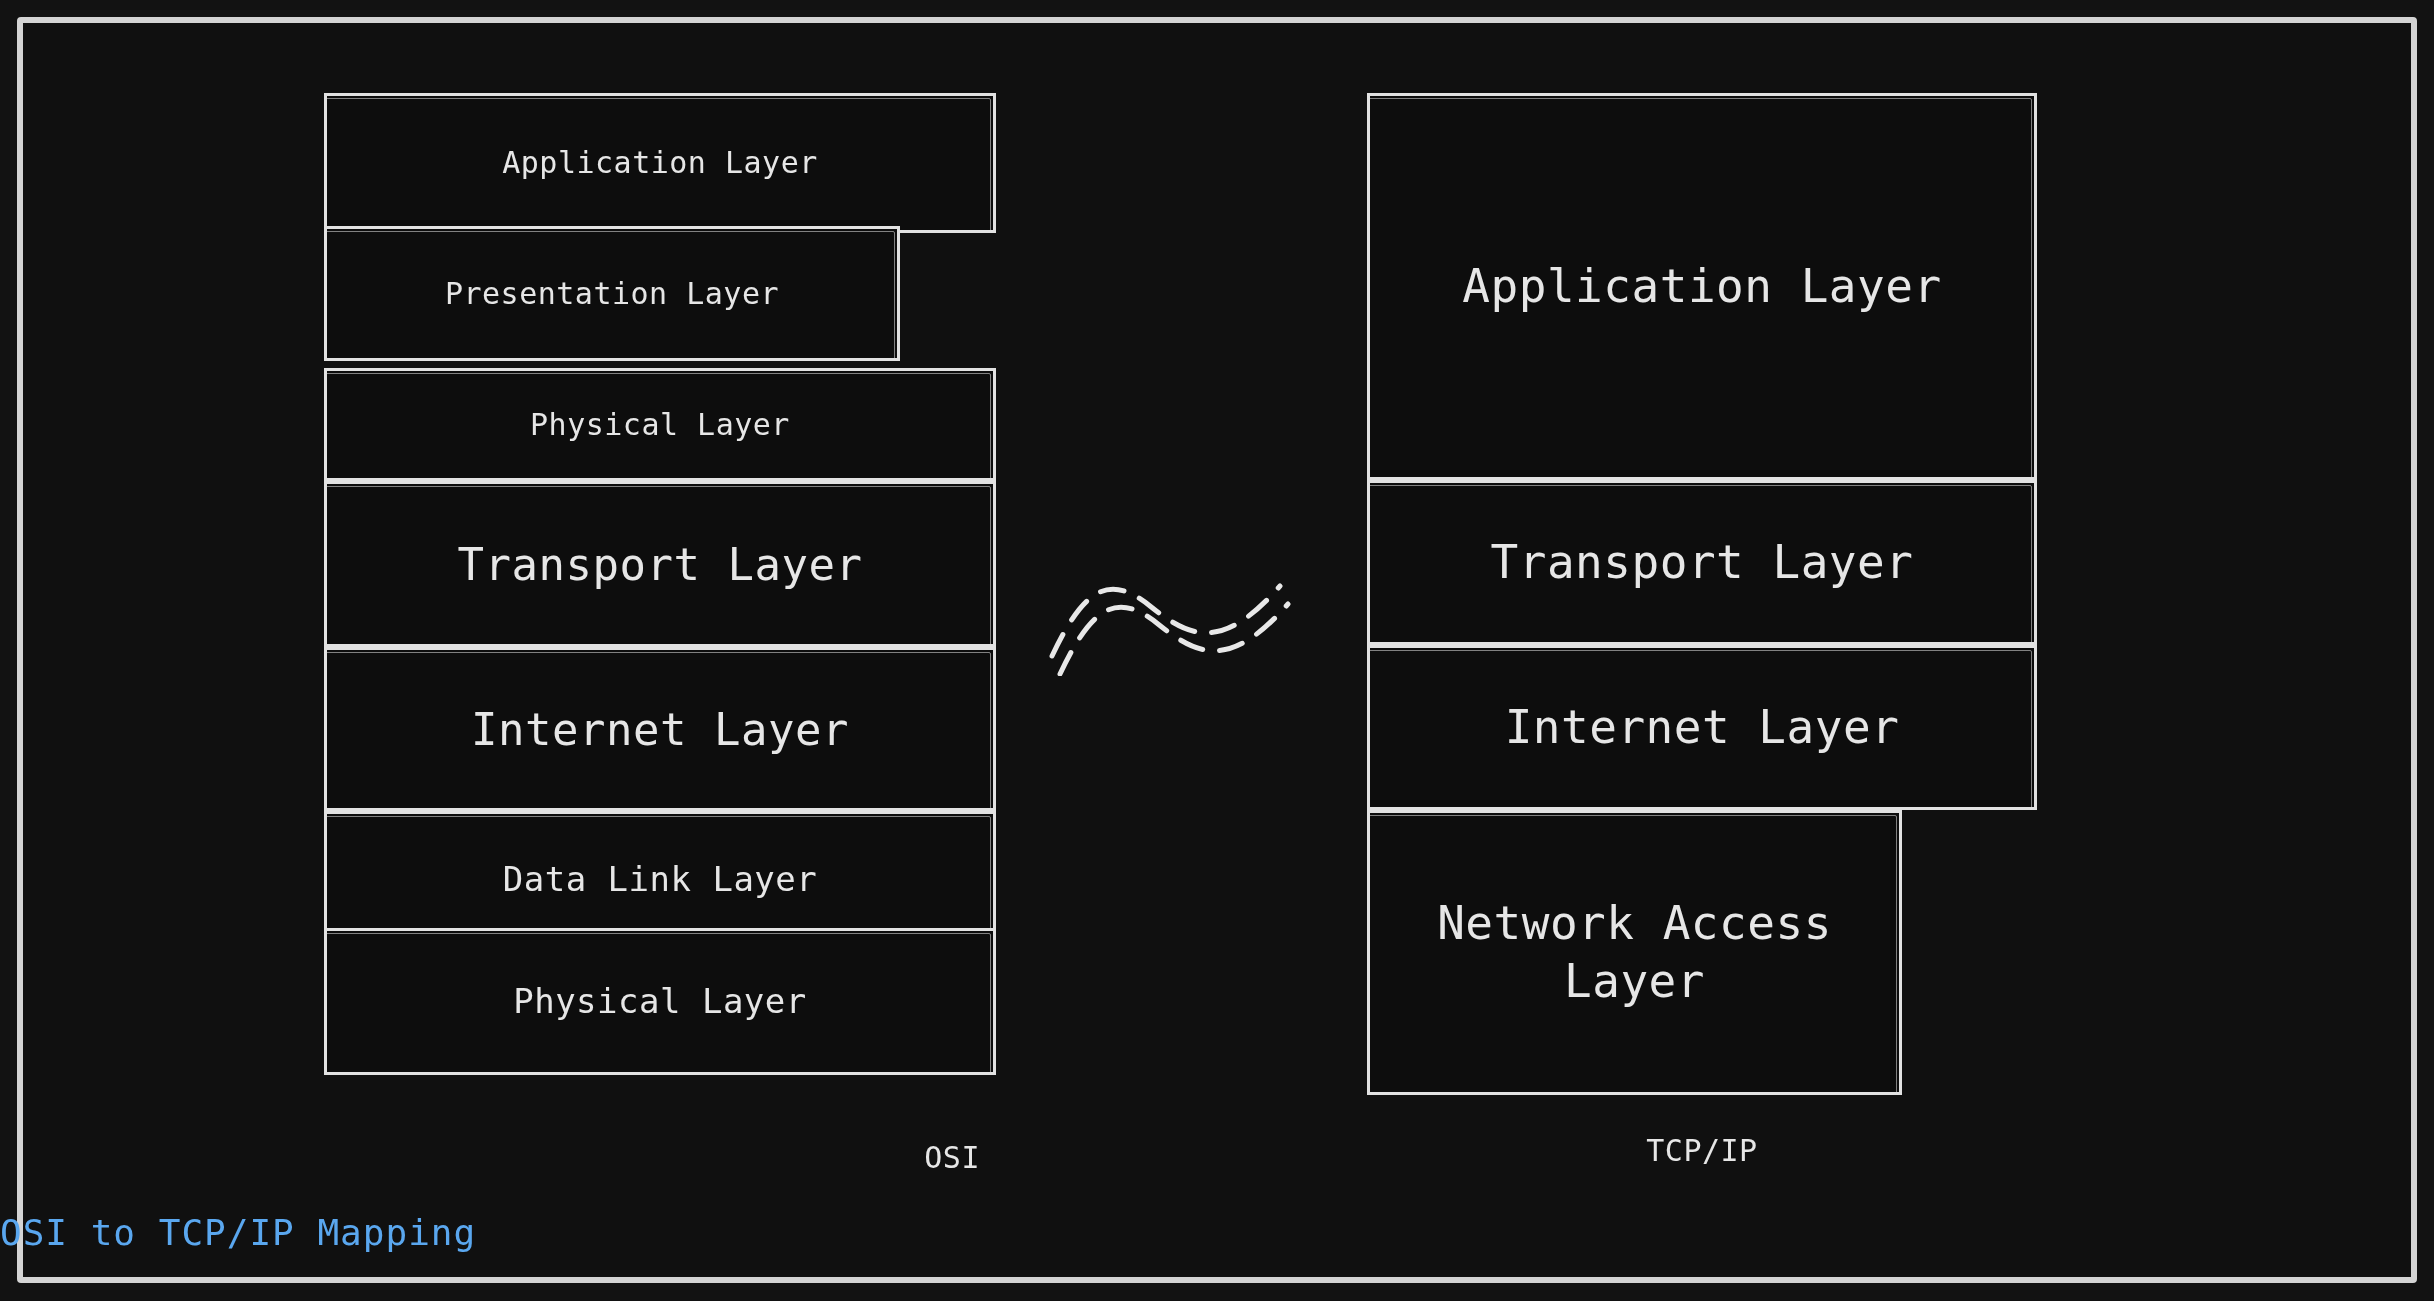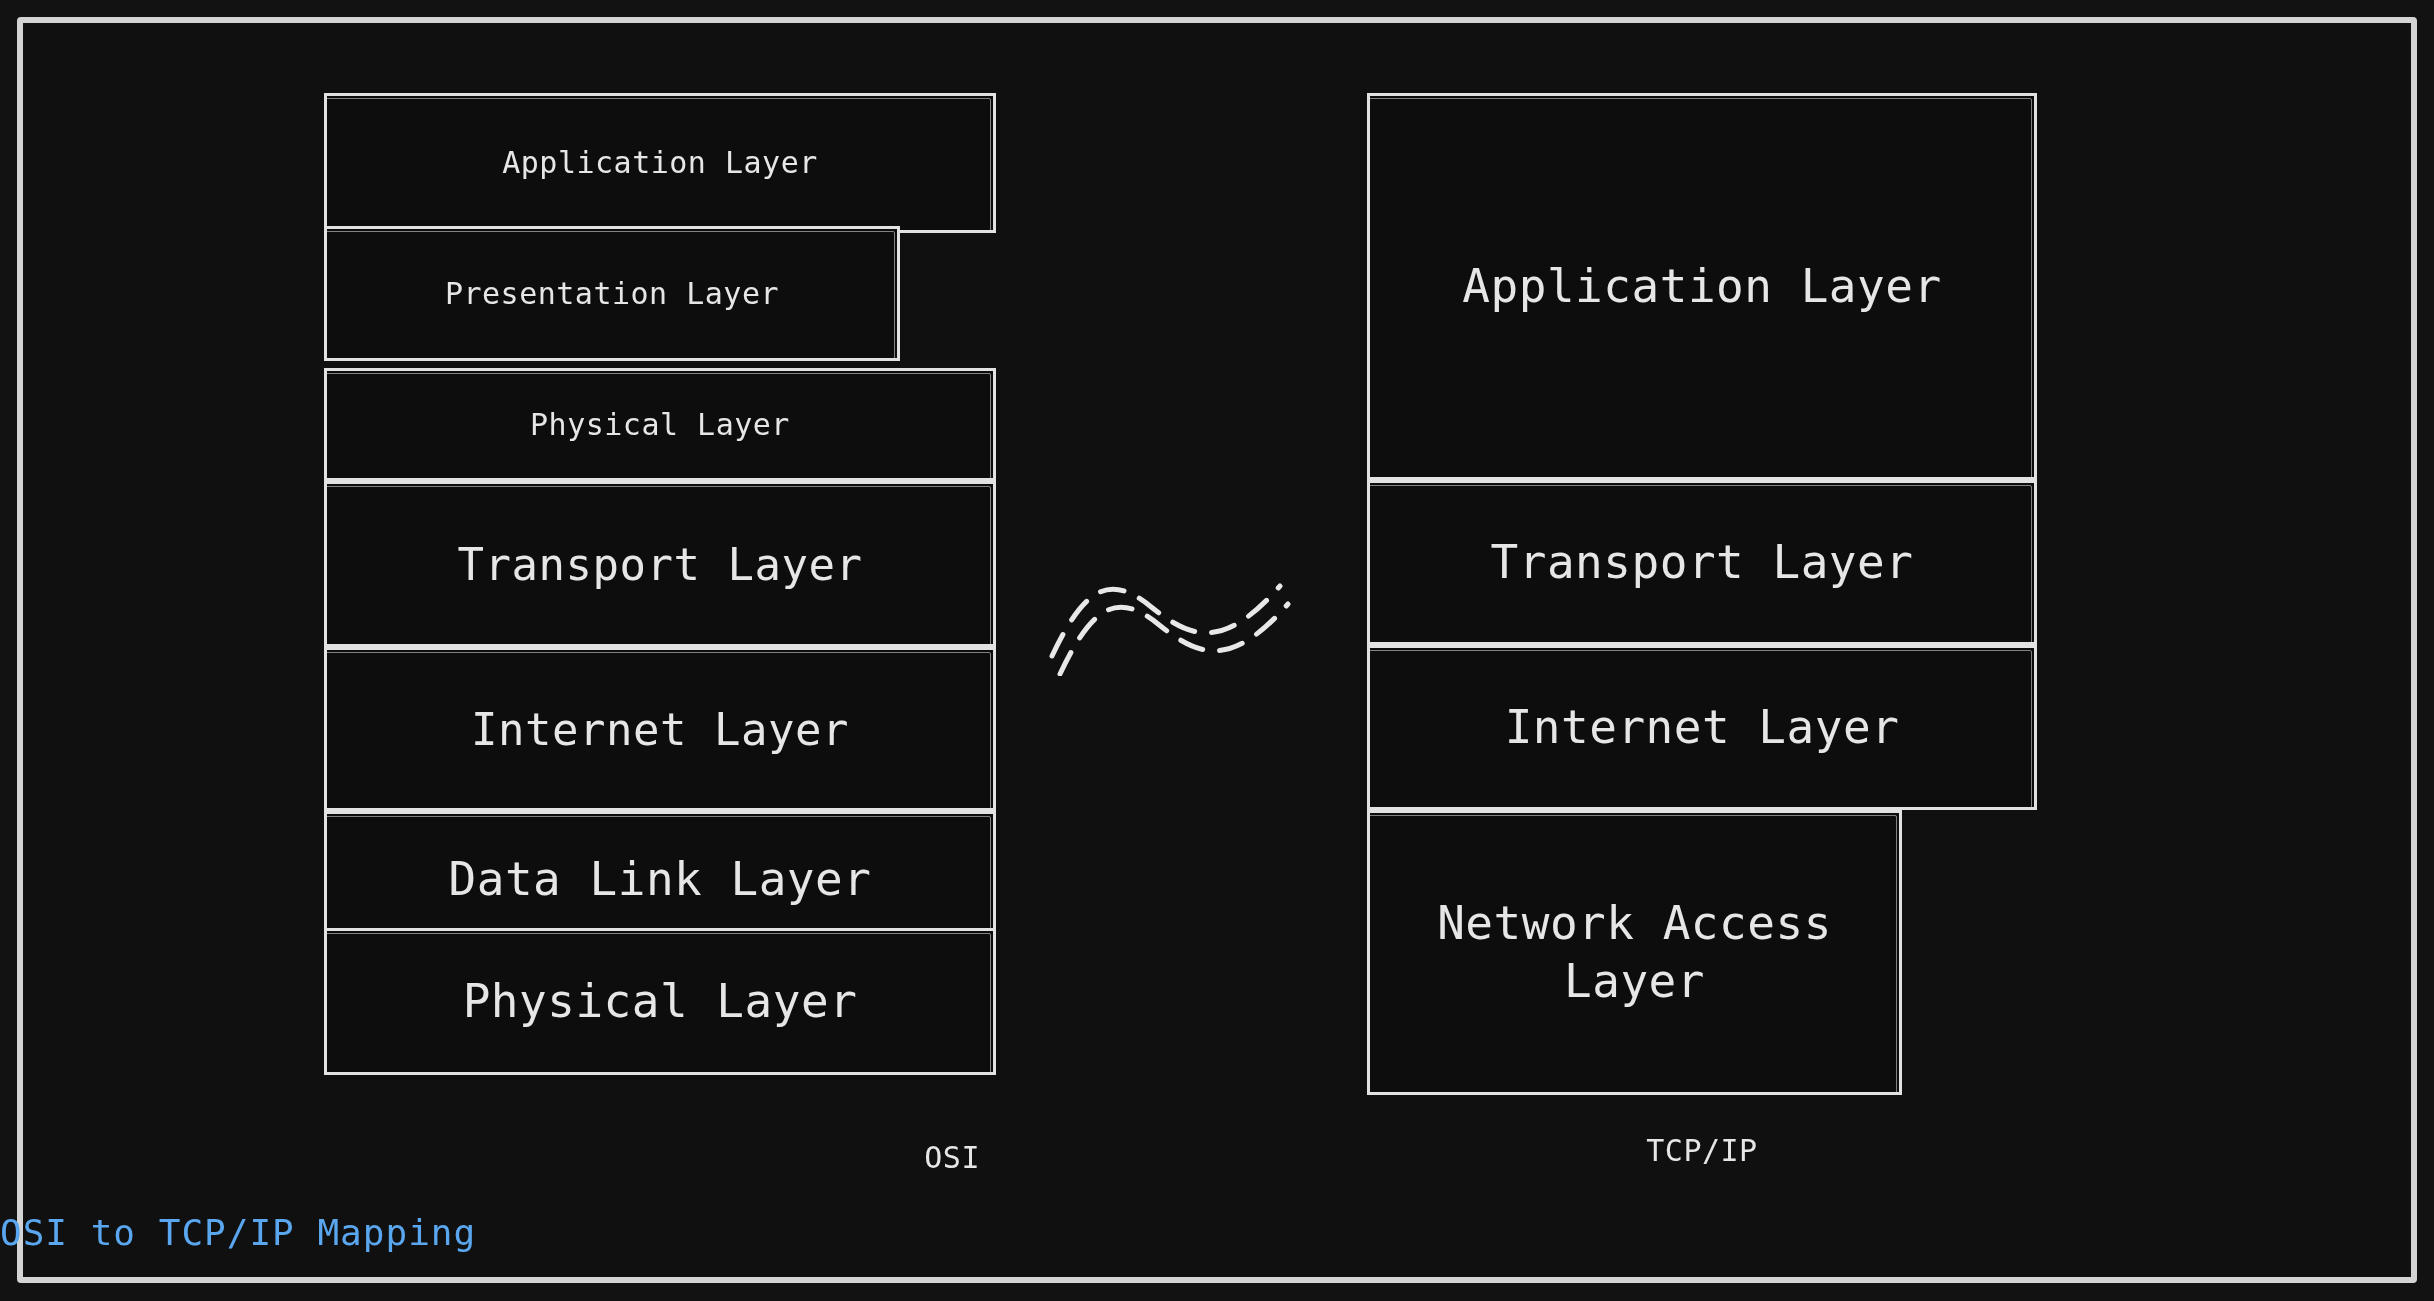--- a/index.html
+++ b/index.html
@@ -56,21 +56,21 @@
     left: -2px;
     right: 2px;
     top: 2px;
     bottom: -2px;
     border: 1.5px solid rgba(226,226,226,0.55);
     border-radius: 2px;
     pointer-events: none;
   }
 
   .sz-sm { font-size: 30px; }
-  .sz-md { font-size: 46px; }
+  .sz-md { font-size: 34px; }
   .sz-lg { font-size: 44px; }
   .sz-xl { font-size: 46px; }
 
   .stack-caption {
     position: absolute;
     color: #e6e6e6;
     font-size: 30px;
     text-align: center;
     letter-spacing: 0.5px;
   }

